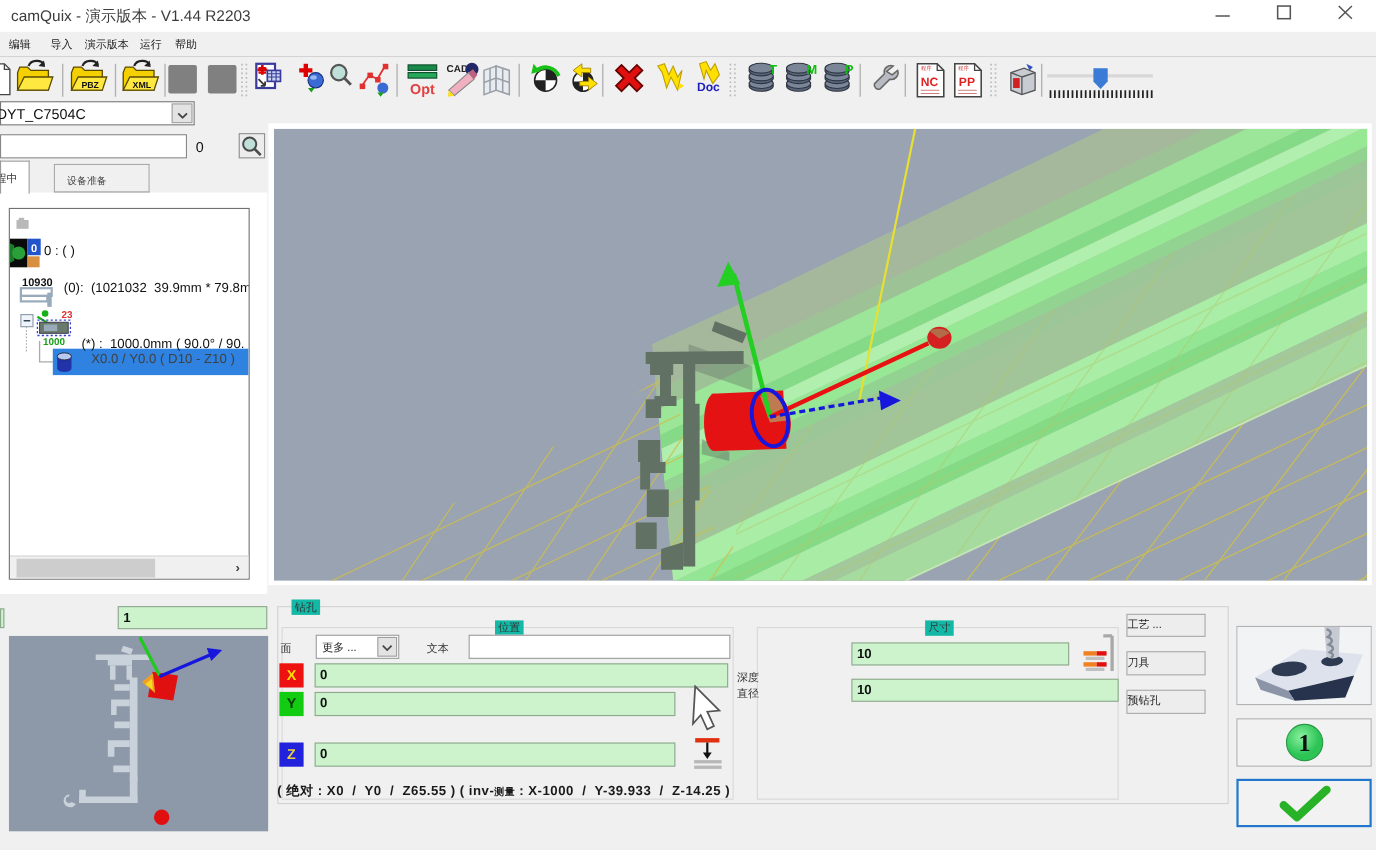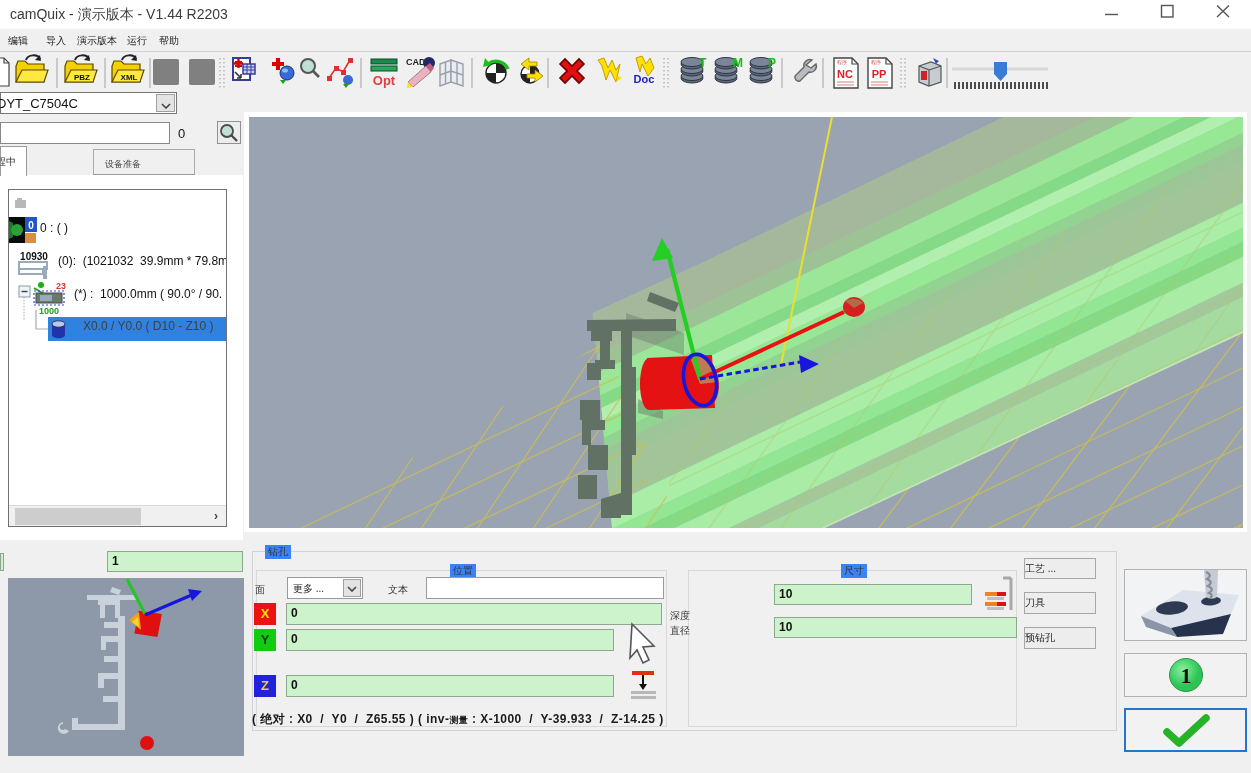--- a/index.html
+++ b/index.html
@@ -11,32 +11,32 @@
 .menu-item { position:absolute; top:34px; font-size:10px; color:#222;text-align:center; }
 .toolstrip { left:0; top:52px; width:1251px; height:43px; background:#f0f0f0; }
 .combo { left:0; top:92px; width:177px; height:22px; background:#fff; border:1px solid #777; }
 .combo-text { position:absolute; left:-4px; top:3px; font-size:13px; color:#111; white-space:nowrap; }
 .combo-btn { position:absolute; right:1px; top:1px; width:19px; height:18px; background:#e3e3e3; border:1px solid #a0a0a0; text-align:center; }
 .searchbox { left:0; top:122px; width:170px; height:22px; background:#fff; border:1px solid #888; }
 .zero-label { left:178px; top:126px; font-size:13px; color:#111; }
 .search-btn { left:217px; top:121px; width:24px; height:23px; background:#ececec; border:1px solid #909090; }
 .tab1 { left:0; top:146px; width:27px; height:30px; background:#fff; border:1px solid #9a9a9a; border-bottom:none; }
 .tab1 span { position:absolute; left:-5px; top:8px; font-size:10px; color:#333; white-space:nowrap; }
-.tab2 { left:49px; top:149px; width:102px; height:26px; background:#f0f0f0; border:1px solid #aaa; border-bottom:1px solid #9a9a9a;margin-left:44px; }
+.tab2 { left:49px; top:149px; width:87px; height:26px; background:#f0f0f0; border:1px solid #aaa; border-bottom:1px solid #9a9a9a; }
 .tab2 span { position:absolute; left:11px; top:8px; font-size:9px; color:#444; }
 .leftpanel { left:0; top:175px; width:243px; height:365px; background:#fff; }
 .treebox { left:8px; top:189px; width:219px; height:338px; background:#fff; border:1px solid #707070; overflow:hidden; }
 .trow { position:absolute; font-size:12px; color:#111; white-space:nowrap; }
 .hsb { position:absolute; left:0px; bottom:0px; width:217px; height:21px; background:#f0f0f0; border-top:1px solid #d8d8d8; }
 .hsb-thumb { position:absolute; left:6px; top:2px; width:126px; height:17px; background:#cdcdcd; }
 .hsb-btn { position:absolute; right:0px; top:0px; width:20px; height:20px; color:#404040; font-size:12px; font-weight:bold; text-align:center; line-height:20px; }
 .vpframe { left:244px; top:112px; width:1003px; height:420px; background:#fff; }
 .greenfield { background:#ccf3cc; border:1px solid #8fa68f; font-size:12px; font-weight:bold; color:#111; padding-left:4px; line-height:19px; }
 .groupbox { border:1px solid #d2d2d2; }
-.grouplabel { position:absolute; top:-7px; background:#3b82f6; padding:0 3px; font-size:10px; color:#333; }
+.grouplabel { position:absolute; top:-7px; background:#14b8a6; padding:0 3px; font-size:10px; color:#333; }
 .whitefield { background:#fff; border:1px solid #9a9a9a; }
 .axsq { position:absolute; left:254px; width:22px; height:22px; font-size:13px; font-weight:bold; text-align:center; line-height:22px; }
 .smallbtn { position:absolute; left:1024px; width:72px; height:21px; background:#ededed; border:1px solid #a8a8a8; font-size:10px; color:#222; text-align:left; }
 .bigbtn { position:absolute; left:1124px; width:123px; background:#f2f2f2; border:1px solid #b2b2b2; }
 .coordline { position:absolute; left:252px; top:711px; font-size:12px; font-weight:bold; color:#1a1a1a; white-space:nowrap; letter-spacing:0.45px; }
 
 </style></head><body>
 <div class="abs titlebar"></div>
 <div class="abs title-text">camQuix - 演示版本 - V1.44 R2203</div>
 <svg class="abs" style="left:1095px;top:0" width="156" height="29" viewBox="0 0 156 29">
@@ -291,21 +291,21 @@
       </g>
 <path d="M27 120 L27 139 L39 139" fill="none" stroke="#aaaaaa" stroke-width="1.2"></path>
 </svg>
 <div class="abs" style="left:39px;top:127px;width:178px;height:24px;background:#2f82e0"></div>
 <svg class="abs" style="left:41px;top:130px" width="17" height="19" viewBox="0 0 17 19">
       <path d="M2 4 L2 15 A6.5 3.2 0 0 0 15 15 L15 4 Z" fill="#2233aa"></path>
       <ellipse cx="8.5" cy="4" rx="6.5" ry="3.2" fill="#b8c8f0" stroke="#222233" stroke-width="0.8"></ellipse>
     </svg>
 <div class="trow" style="left:31px;top:31px;">0 : ( )</div>
 <div class="trow" style="left:49px;top:64px;text-align:center;">(0):&nbsp; (1021032&nbsp; 39.9mm * 79.8m</div>
-<div class="trow" style="left:65px;top:97px;">(*) :&nbsp; 1000.0mm ( 90.0° / 90.</div>
+<div class="trow" style="left:65px;top:115px;">(*) :&nbsp; 1000.0mm ( 90.0° / 90.</div>
 <div class="trow" style="left:74px;top:129px;color:#404040">X0.0 / Y0.0 ( D10 - Z10 )</div>
 <div class="hsb">
       <div class="hsb-thumb"></div>
       <div class="hsb-btn">›</div>
     </div>
 </div>
 <div class="abs vpframe"></div>
 <svg width="994" height="411" viewBox="0 0 994 411" xmlns="http://www.w3.org/2000/svg" style="position:absolute;left:249px;top:117px">
 <rect width="994" height="411" fill="#99a3b1"></rect>
 <defs>

